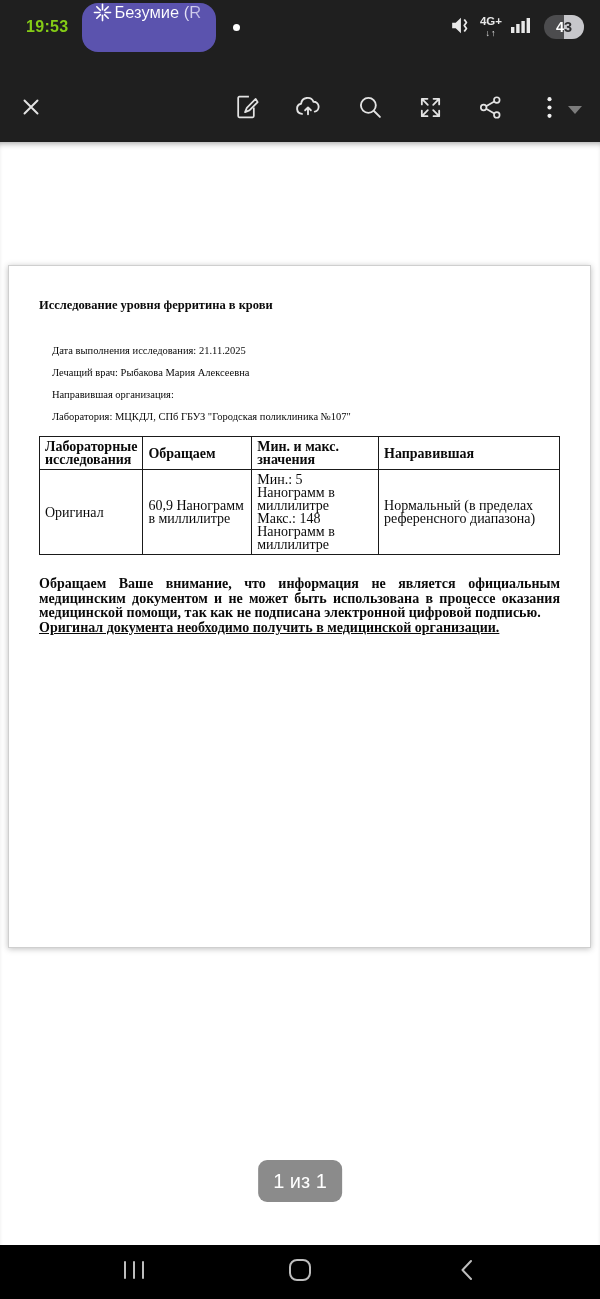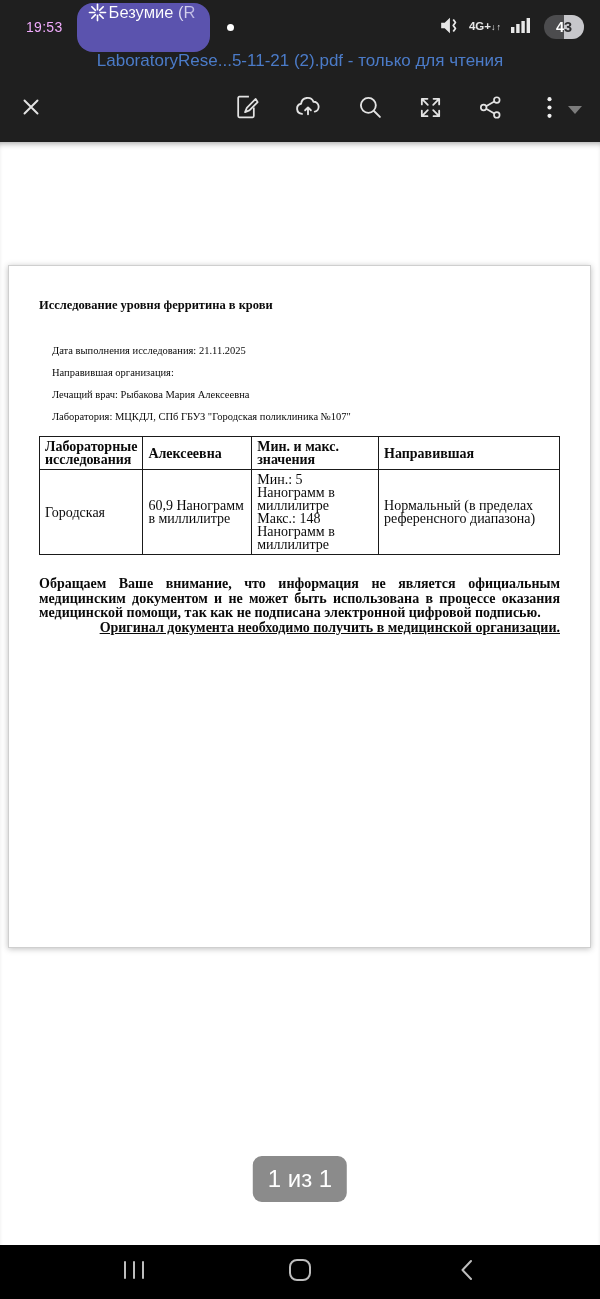--- a/index.html
+++ b/index.html
@@ -3,30 +3,30 @@
 <meta charset="utf-8">
 <style>
   * { margin:0; padding:0; box-sizing:border-box; }
   html,body { width:600px; height:1299px; background:#000; }
   body { font-family:"Liberation Sans", sans-serif; }
   .phone { position:relative; width:600px; height:1299px; background:#1f1f1f; overflow:hidden; }
 
   
   .status-bar { position:absolute; top:0; left:0; right:0; height:46px;
     display:flex; align-items:center; padding:8px 16px 0 26px; }
-  .time { color:#f0abfc; font-size:14px; font-weight:400; letter-spacing:.3px; }
+  .time { color:#84cc16; font-size:16px; font-weight:700; letter-spacing:.3px; }
   .notif-pill { margin-left:14px; display:flex; gap:2px;
     background:#5b53ae; border-radius:16px; height:49px; padding:0 15px 0 11px;
     color:#fff; font-size:16.5px; white-space:nowrap; max-width:190px; overflow:hidden; }
   .notif-pill .pill-label { background:linear-gradient(90deg,#fff 70%,#b9b4e2 100%);
     -webkit-background-clip:text; background-clip:text; color:transparent; }
   .notif-dot { width:7px; height:7px; background:#fff; border-radius:50%; margin-left:17px; }
   .sb-spacer { flex:1; }
   .sb-right { display:flex; align-items:center; gap:7px; }
-  .net { display:flex; flex-direction:row; align-items:center; line-height:1; color:#e8e8e8; }
+  .net { display:flex; flex-direction:column; align-items:center; line-height:1; color:#e8e8e8; }
   .net-label { font-size:11.5px; font-weight:bold; }
   .net-arrows { font-size:9px; margin-top:1px; letter-spacing:1px; }
   .battery { position:relative; width:40px; height:24px; border-radius:12px;
     overflow:hidden; background:#4c4c4e; margin-left:4px; }
   .battery-fill { position:absolute; top:0; right:0; bottom:0; width:50%; background:#c7c7cb; }
   .battery span { position:absolute; inset:0; text-align:center; line-height:24px;
     font-size:14.5px; font-weight:600; }
   .bt-left  { color:#fff;     clip-path: inset(0 50% 0 0); }
   .bt-right { color:#2e2e30;  clip-path: inset(0 0 0 50%); }
 
@@ -52,23 +52,23 @@
   .doc-title { font-size:12.5px; font-weight:bold; margin-top:6px; }
   .doc-meta { margin-top:31px; }
   .doc-meta p { font-size:10.5px; line-height:13px; margin-bottom:9px;margin-left:13px; }
   .doc-table { width:100%; border-collapse:collapse; margin-top:13px; font-size:14px; }
   .doc-table th, .doc-table td { border:1px solid #1a1a1a; padding:3px 5px; text-align:left;
     vertical-align:middle; line-height:13px; }
   .doc-table th { font-weight:bold; }
   .col1{width:19.5%} .col2{width:21%} .col3{width:24.5%} .col4{width:35%}
   .mm span { display:block; }
   .notice { margin-top:22px; font-size:14px; font-weight:bold; line-height:14.5px; text-align:justify; }
-  .notice-underline { display:block; text-decoration:underline; text-align:right; }
+  .notice-underline { display:block; text-decoration:underline; text-align:left; }
   .page-badge { position:absolute; left:50%; transform:translateX(-50%); bottom:43px;
-    background:#8b8b8b; color:#fff; font-size:24px; line-height:1;
+    background:#8b8b8b; color:#fff; font-size:20px; line-height:1;
     padding:11px 15px; border-radius:9px; font-family:"Liberation Sans", sans-serif; }
 
   
   .nav-bar { position:absolute; bottom:0; left:0; right:0; height:54px; background:#000; }
   .nav-btn { position:absolute; top:50%; transform:translate(-50%,-50%); cursor:pointer; }
   .nav-recents { left:134px; } .nav-home { left:300px; } .nav-back { left:468px; }
 </style>
 </head>
 <body>
 
@@ -115,23 +115,20 @@
         </svg>
       </span>
       <div class="battery">
         <div class="battery-fill"></div>
         <span class="bt-left">43</span>
         <span class="bt-right">43</span>
       </div>
     </div>
   </div>
 
-  <div class="title-bar">
-    <span class="filename">LaboratoryRese...5-11-21 (2).pdf - только для чтения</span>
-  </div>
 
   <div class="toolbar">
     <div class="tb-btn">
       <span>
         <svg width="26" height="26" viewBox="0 0 24 24">
             <path d="M6 6l12 12M18 6L6 18" stroke="#e3e3e3" stroke-width="1.8" stroke-linecap="round"></path>
           </svg>
       </span>
     </div>
     <div class="tb-group">
@@ -192,36 +189,36 @@
         <span class="caret"></span>
       </div>
     </div>
   </div>
 
   <div class="viewer">
     <div class="page">
       <div class="doc-title">Исследование уровня ферритина в крови</div>
       <div class="doc-meta">
         <p>Дата выполнения исследования: 21.11.2025</p>
+        <p>Лечащий врач: Рыбакова Мария Алексеевна</p>
         <p>Направившая организация:</p>
-        <p>Лечащий врач: Рыбакова Мария Алексеевна</p>
         <p>Лаборатория: МЦКДЛ, СПб ГБУЗ "Городская поликлиника №107"</p>
       </div>
       <table class="doc-table">
         <thead>
           <tr>
             <th class="col1">Лабораторные исследования</th>
-            <th class="col2">Алексеевна</th>
+            <th class="col2">Обращаем</th>
             <th class="col3">Мин. и макс. значения</th>
             <th class="col4">Направившая</th>
           </tr>
         </thead>
         <tbody>
           <tr>
-            <td>Городская</td>
+            <td>Оригинал</td>
             <td>60,9 Нанограмм в миллилитре</td>
             <td class="mm">
               <span>Мин.: 5 Нанограмм в миллилитре</span>
               <span>Макс.: 148 Нанограмм в миллилитре</span>
             </td>
             <td>Нормальный (в пределах референсного диапазона)</td>
           </tr>
         </tbody>
       </table>
       <p class="notice">

